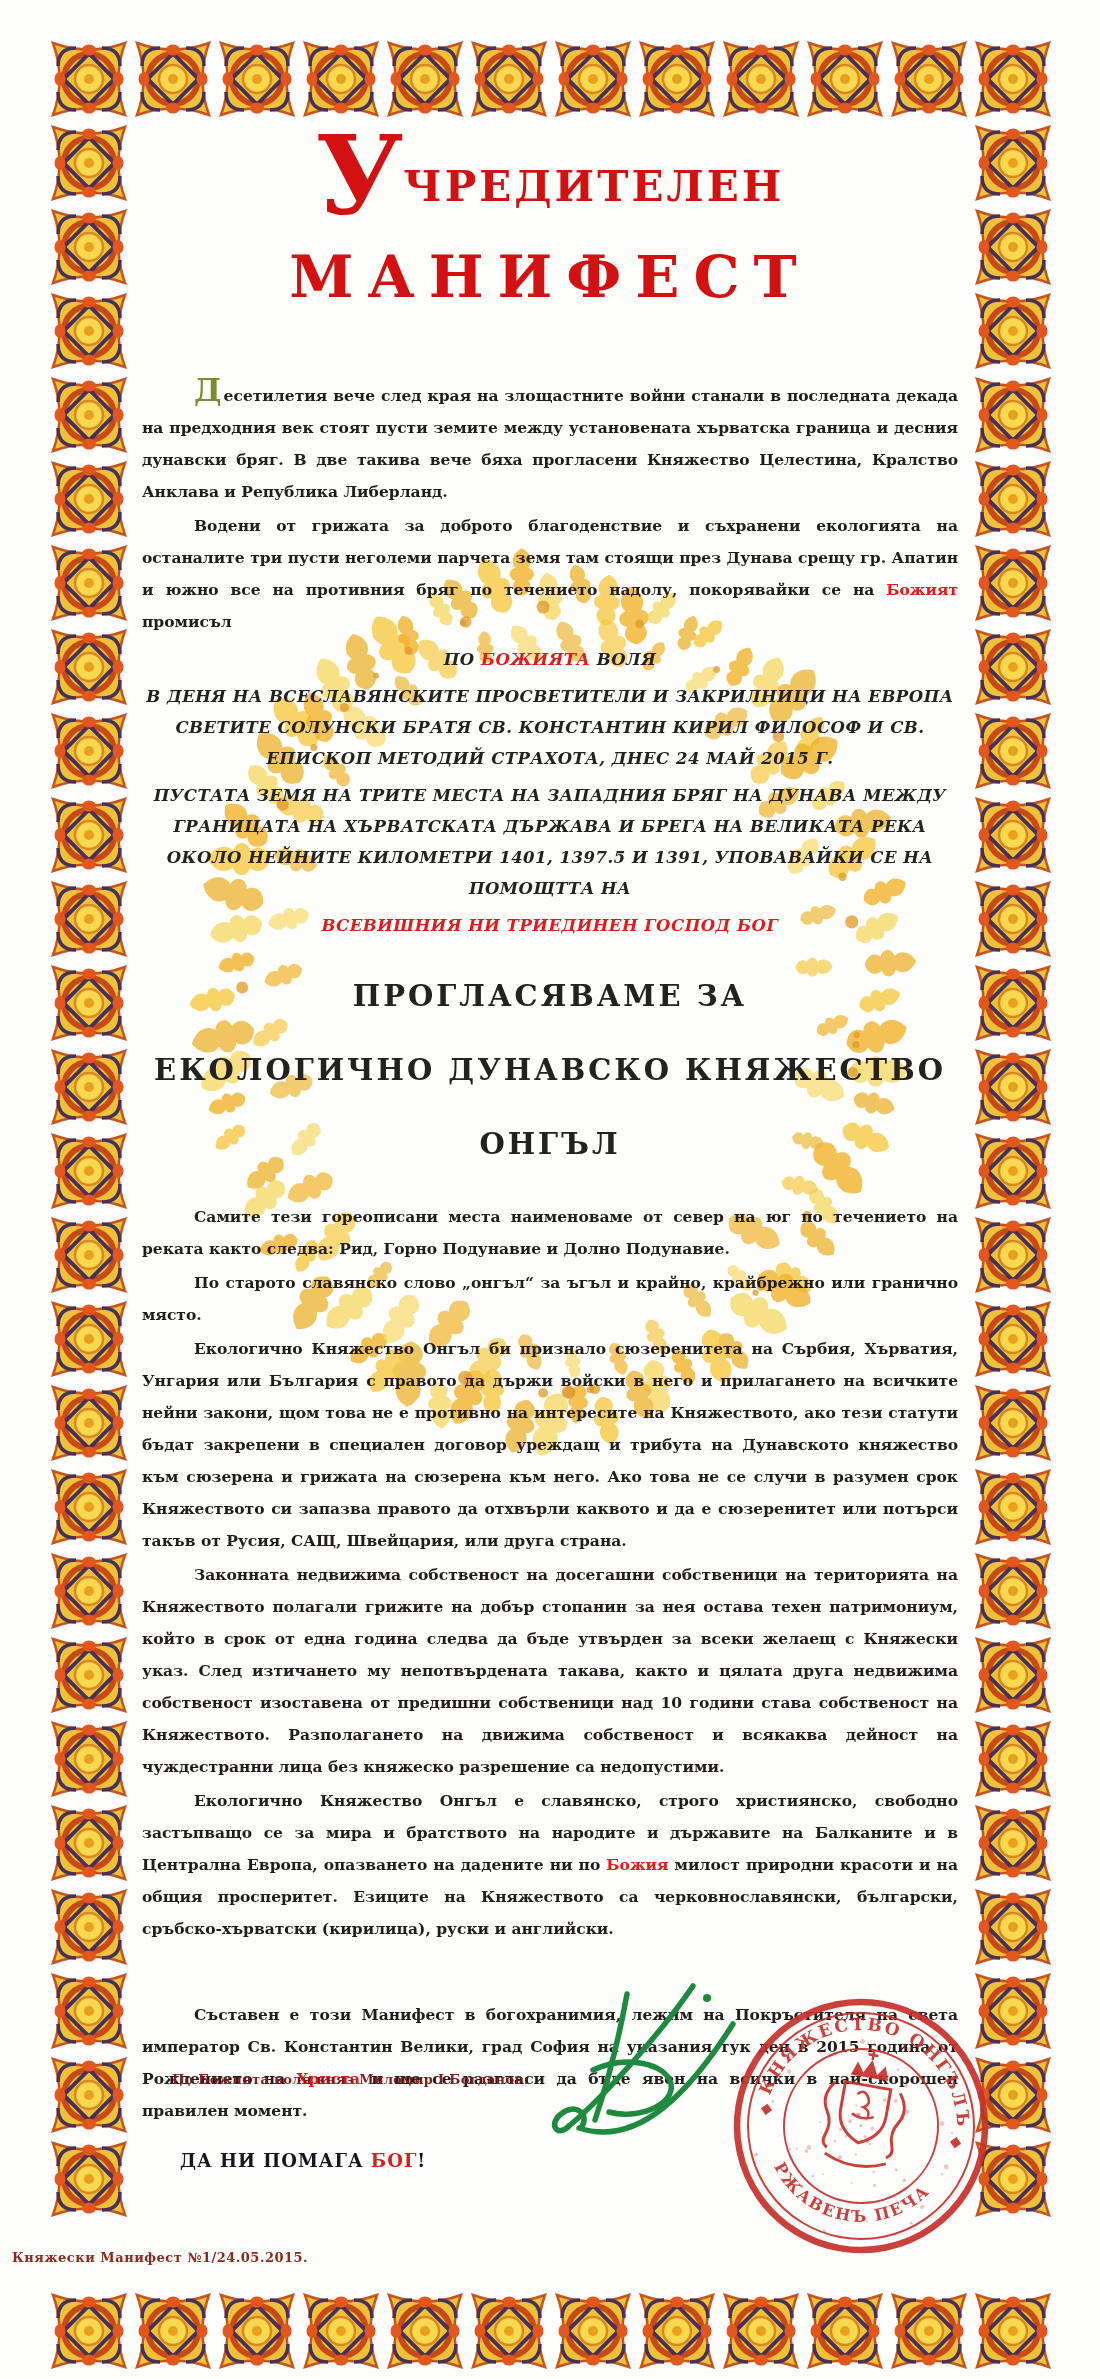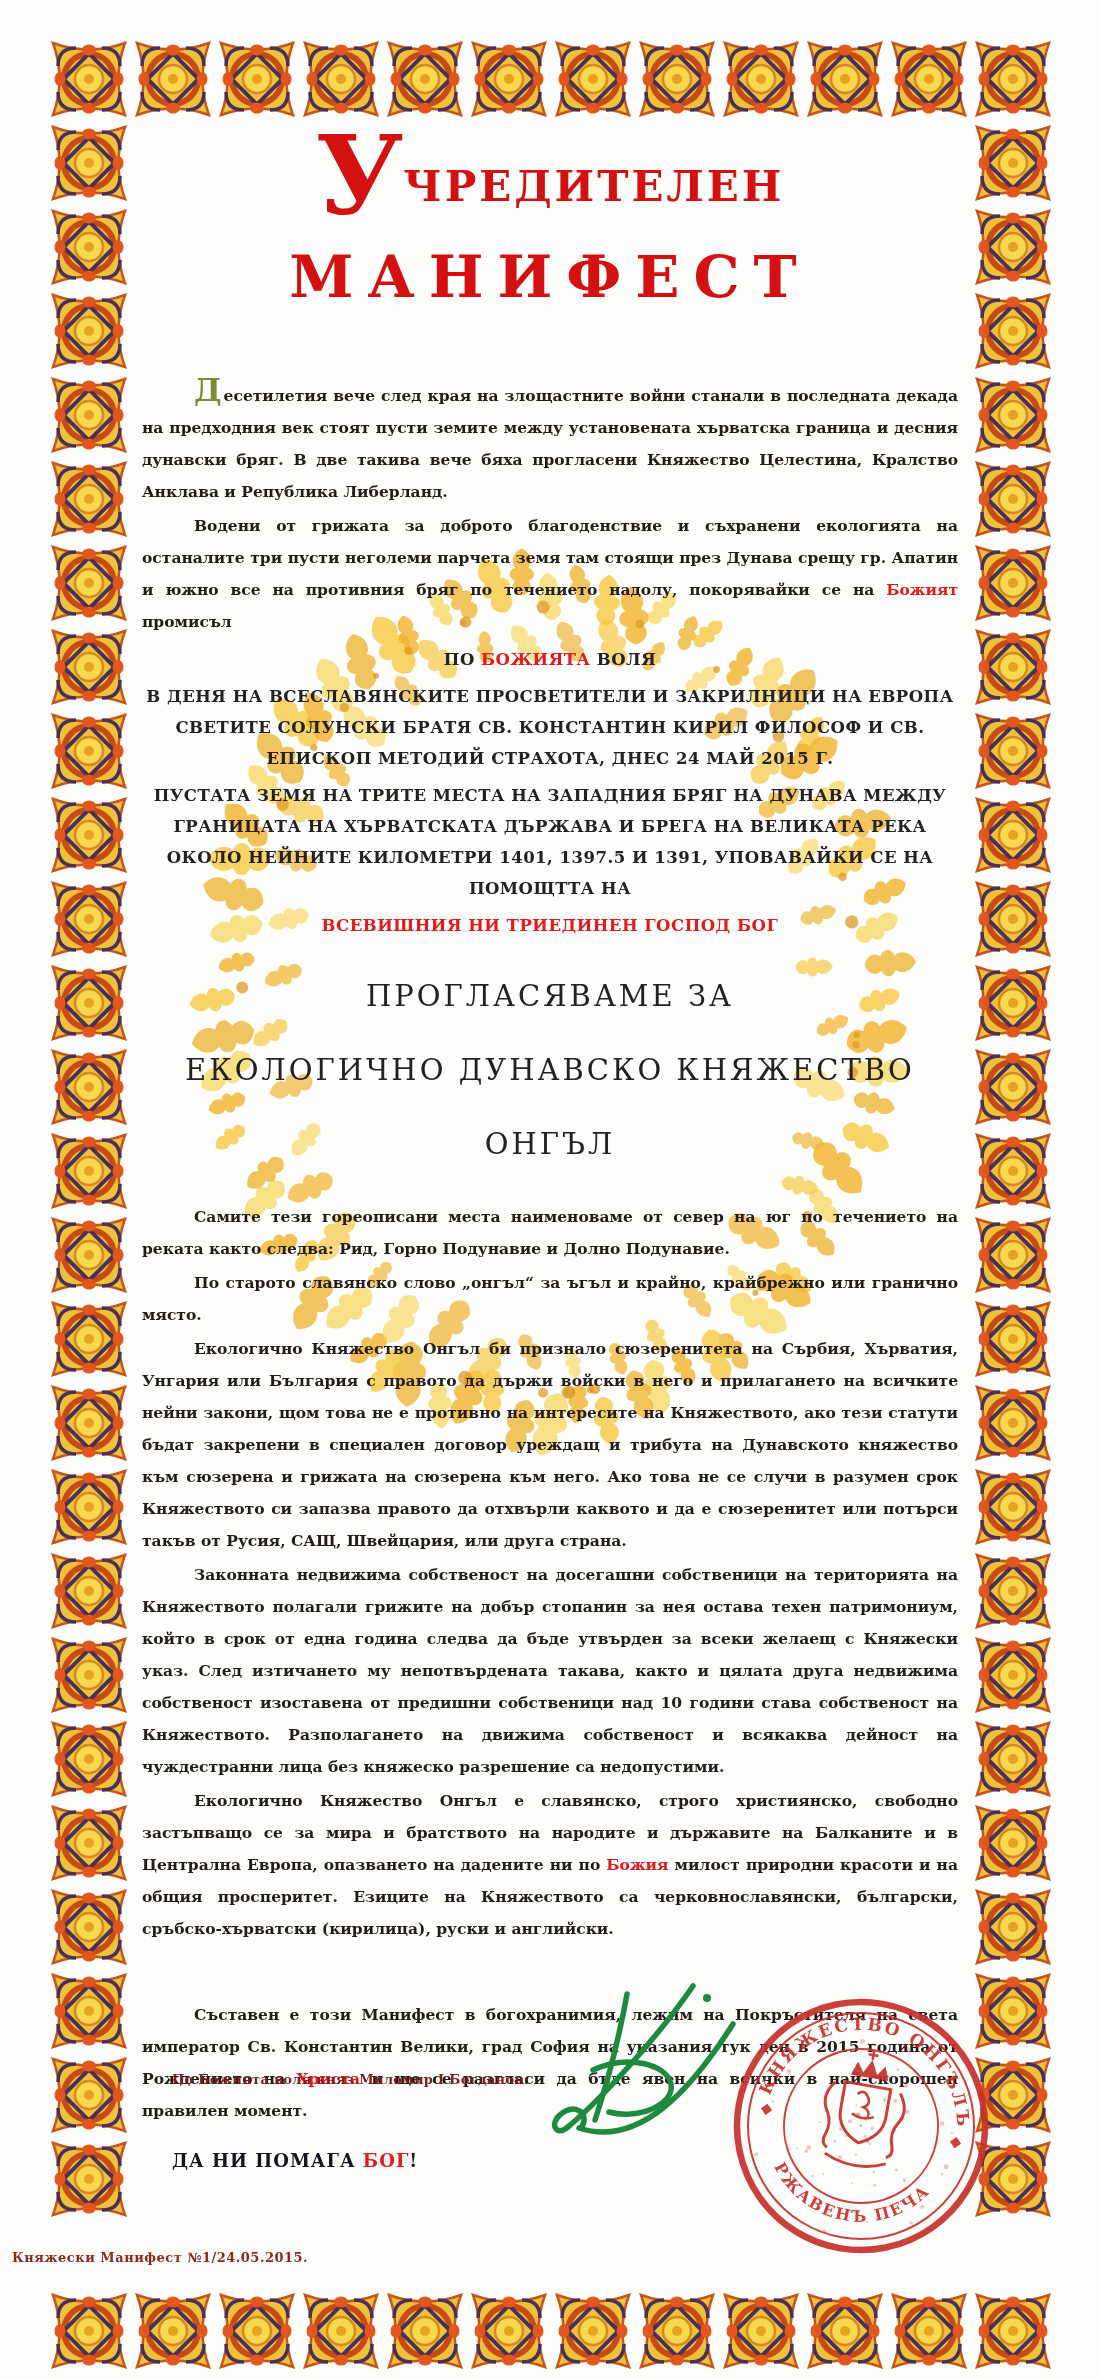--- a/index.html
+++ b/index.html
@@ -32,38 +32,38 @@
   }
   p{margin:0;}
   .p-body{
     font-size:15.5px;font-weight:bold;line-height:32px;text-indent:52px;
     text-align:justify;margin:0 0 2px 0;
   }
   .p-body-last{ font-size:15.5px;font-weight:bold;line-height:32px;text-indent:52px;
     text-align:justify;margin:54px 0 0 0;}
   .p-center{
     font-size:16.5px;font-weight:bold;line-height:31px;text-align:center;
-    text-indent:0;margin:6px 0;letter-spacing:0.5px;color:#242220;
+    text-indent:0;margin:6px 0;letter-spacing:0.5px;color:#242220;font-style:italic;
   }
   .p-heading{
-    font-size:29px;font-weight:normal;text-align:center;text-indent:0;
+    font-size:29px;font-weight:bold;text-align:center;text-indent:0;
     line-height:34px;letter-spacing:3px;margin:38px 0 40px 0;color:#242220;
   }
   .drop-cap{
     font-size:31px;font-weight:bold;color:var(--drop-cap,#7c8c2f);
     line-height:20px;margin-right:2px;
   }
   .seg-accent{color:var(--accent,#e21a1a);margin-top:12px;}
   
   .sig-label{
     position:absolute;left:172px;top:2072px;z-index:3;
     font-size:13px;font-weight:bold;color:#7f1d1d;letter-spacing:0.3px;
   }
   .blessing{
-    position:absolute;left:172px;top:2150px;z-index:3;
+    position:absolute;left:180px;top:2150px;z-index:3;
     font-size:18px;font-weight:bold;color:#17151f;letter-spacing:1px;
   }
   #signature{position:absolute;left:535px;top:1972px;width:210px;height:175px;z-index:4;}
   #seal{position:absolute;left:730px;top:1995px;width:262px;height:262px;z-index:3;opacity:0.92;}
   
   .footer{
     position:absolute;left:12px;top:2250px;width:100%;z-index:2;
     font-size:13px;font-weight:bold;color:var(--footer,#8b2a1a);letter-spacing:0.5px;
   }
   .hidden-defs{position:absolute;width:0;height:0;overflow:hidden;}

